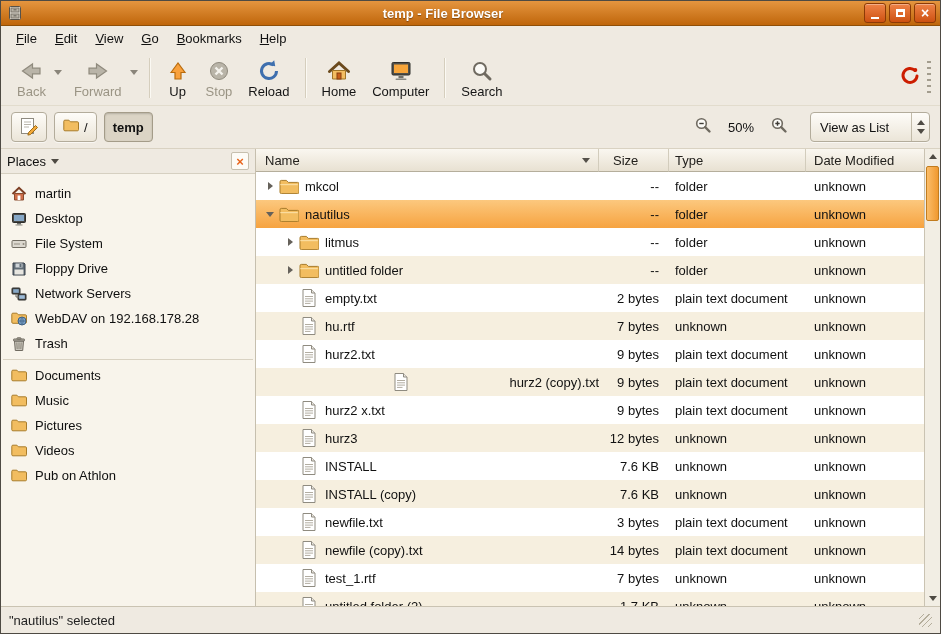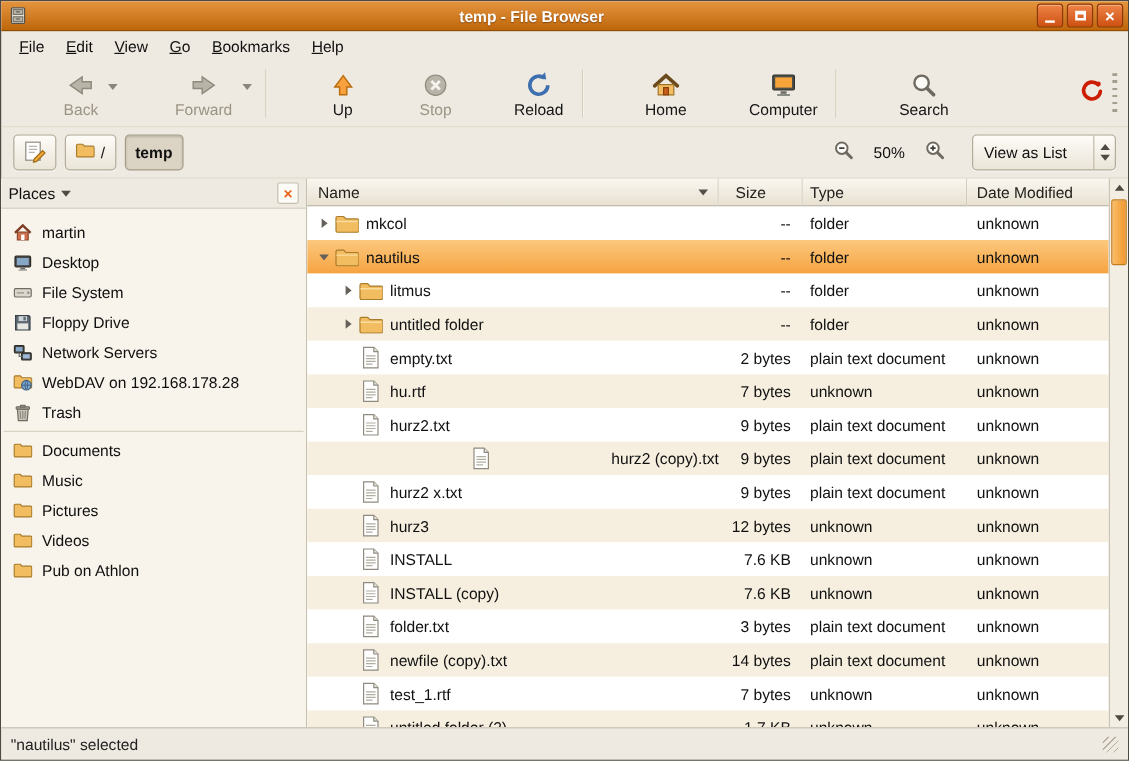--- a/index.html
+++ b/index.html
@@ -18,21 +18,21 @@
     display:flex;align-items:center;justify-content:center;color:#fff;}
   .glyph-min{width:8px;height:2px;background:#fff;margin-top:9px;}
   .glyph-max{width:9px;height:8px;box-sizing:border-box;border:2px solid #fff;border-top-width:3px;}
   .glyph-close{font-size:14px;font-weight:bold;line-height:1;margin-top:-1px;}
   
   .menubar{height:25px;flex:none;display:flex;align-items:center;padding:0 6px;font-size:13px;color:#111;}
   .menu-item{padding:3px 9px;}
   
   .toolbar{height:54px;flex:none;display:flex;align-items:center;padding:0 8px;
     border-bottom:1px solid #e2dccd;}
-  .tb-wrap{display:flex;align-items:flex-start;margin-left:36px;}
+  .tb-wrap{display:flex;align-items:flex-start;}
   .tool-btn{display:flex;flex-direction:column;align-items:center;padding:3px 8px 1px;border-radius:3px;}
   .ticon{height:24px;display:flex;align-items:center;}
   .tlabel{font-size:13px;color:#151515;margin-top:1px;white-space:nowrap;}
   .tool-btn.disabled .tlabel{color:#9a9484;}
   .tb-drop{width:0;height:0;border-left:4px solid transparent;border-right:4px solid transparent;
     border-top:5px solid #8a857a;margin:14px 4px 0 0;}
   .tb-sep{width:1px;height:40px;background:#d5cebd;border-right:1px solid #fbf9f3;margin:0 7px;flex:none;}
   .tb-right{margin-left:auto;display:flex;align-items:center;gap:6px;}
   .grip-dots{width:4px;height:34px;margin-right:1px;
     background:repeating-linear-gradient(#a39d8e 0 2px,transparent 2px 6px);}
@@ -628,21 +628,21 @@
           <div class="frow">
             <div class="cell c-name" style="padding-left: 26px;">
               <span class="exp"></span>
               <span class="ficon">
                 <svg width="16" height="20" viewBox="0 0 16 20">
                   <path d="M2 1.5h8.5L14 5v13.5H2z" fill="#fff" stroke="#8f8b80"></path>
                   <path d="M10.5 1.5V5H14" fill="#e9e6df" stroke="#8f8b80"></path>
                   <path d="M4 8.5h8M4 10.8h8M4 13.1h8M4 15.4h5.5" stroke="#b2ada1"></path>
                 </svg>
               </span>
-              <span>folder.txt</span>
+              <span>newfile.txt</span>
             </div>
             <div class="cell c-size">3 bytes</div>
             <div class="cell c-type">plain text document</div>
             <div class="cell c-date">unknown</div>
           </div>
           <div class="frow alt">
             <div class="cell c-name" style="padding-left: 26px;">
               <span class="exp"></span>
               <span class="ficon">
                 <svg width="16" height="20" viewBox="0 0 16 20">

